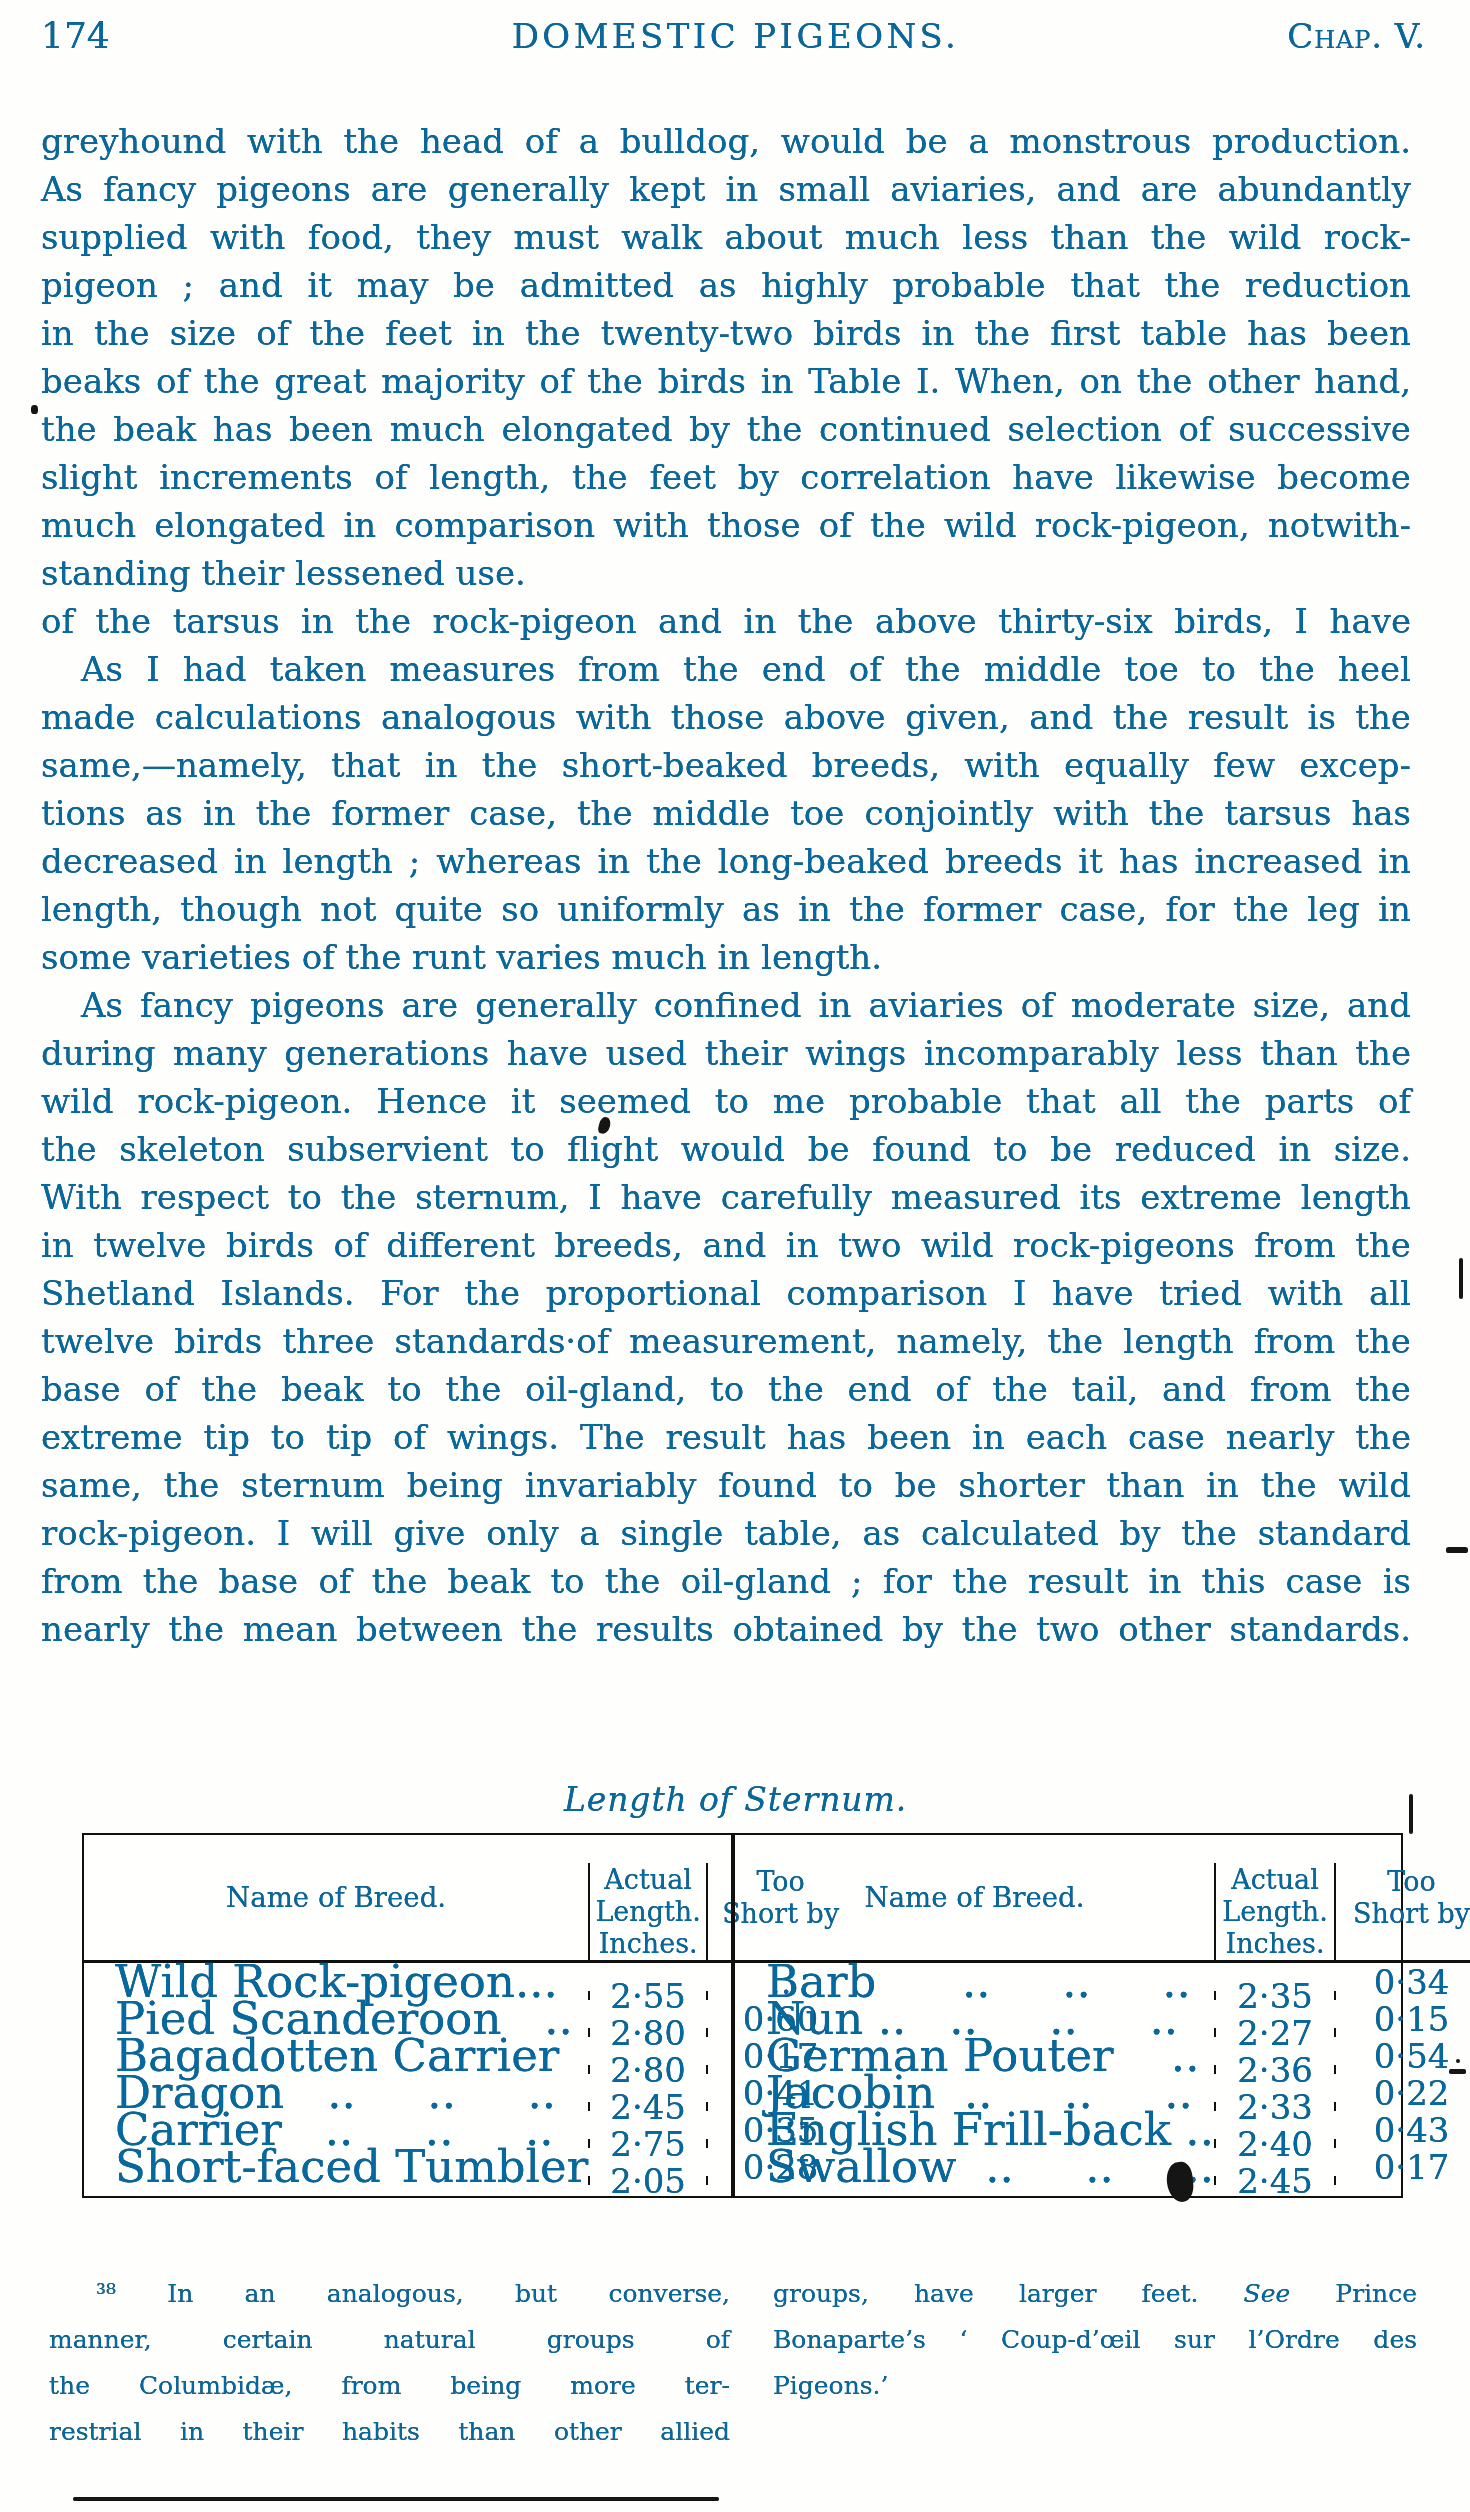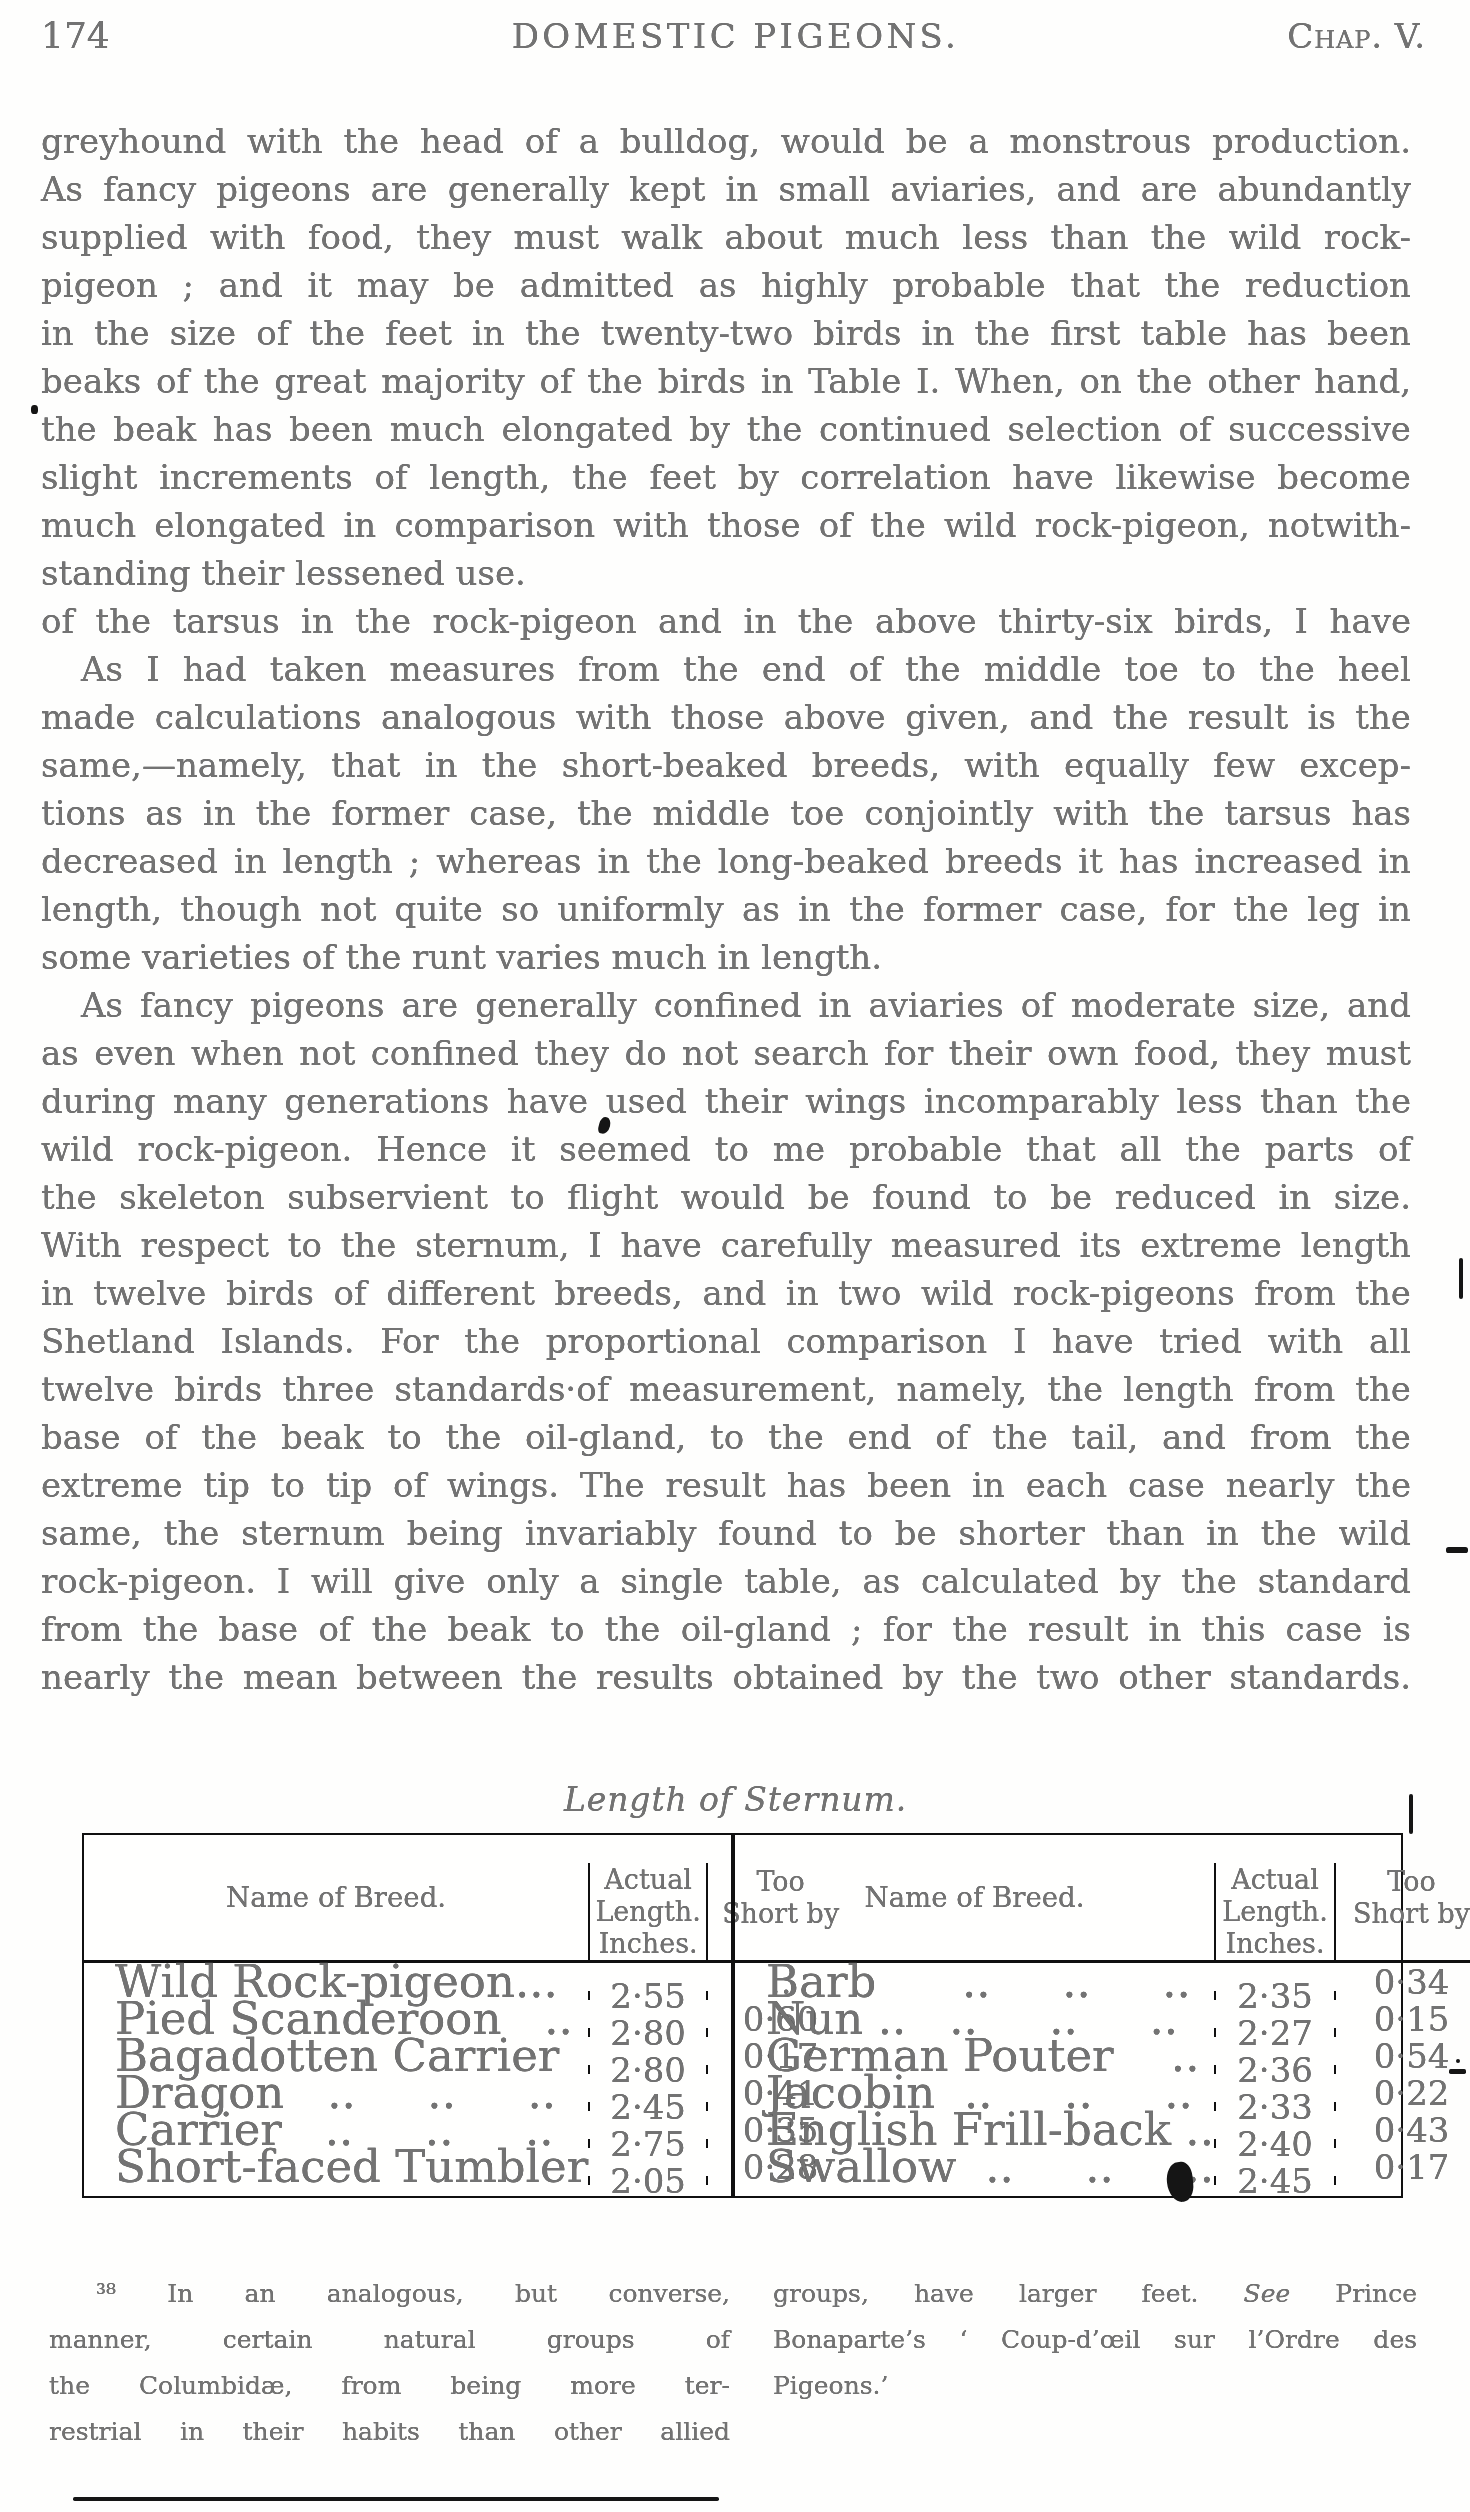--- a/index.html
+++ b/index.html
@@ -1,18 +1,18 @@
 <!DOCTYPE html>
 <html style="font-size:13.8px"><head>
 <meta charset="utf-8">
 <style>
   html,body{margin:0;padding:0;background:#e8e8e4;}
   .page{
     position:relative; width:1471px; height:2512px; background:#fefefd;
-    font-family:"DejaVu Serif","Liberation Serif",serif; color:#737373;
+    font-family:"DejaVu Serif","Liberation Serif",serif; color:#0369a1;
     overflow:hidden; text-shadow:0 0 0.4px rgba(10,10,10,.75);
   }
   
   .header{position:absolute; top:13.8px; left:0; width:100%; height:45px;}
   .pageno{position:absolute; left:41px; top:0; font-size:36px; line-height:43px;}
   .runtitle{position:absolute; left:50%; transform:translateX(-50%); top:1.7px;
     font-size:34px; line-height:43px; letter-spacing:3.4px;}
   .chapter{position:absolute; right:45px; top:1.7px; font-size:34px; line-height:43px;
     font-variant:small-caps; letter-spacing:0.9px;}
   
@@ -94,21 +94,20 @@
         <div class="line indent">As I had taken measures from the end of the middle toe to the heel</div>
         <div class="line">made calculations analogous with those above given, and the result is the</div>
         <div class="line">same,—namely, that in the short-beaked breeds, with equally few excep-</div>
         <div class="line">tions as in the former case, the middle toe conjointly with the tarsus has</div>
         <div class="line">decreased in length ; whereas in the long-beaked breeds it has increased in</div>
         <div class="line">length, though not quite so uniformly as in the former case, for the leg in</div>
         <div class="line endline">some varieties of the runt varies much in length.</div>
       </div>
       <div class="para">
         <div class="line indent">As fancy pigeons are generally confined in aviaries of moderate size, and</div>
-        <div class="line">as even when not confined they do not search for their own food, they must</div>
         <div class="line">during many generations have used their wings incomparably less than the</div>
         <div class="line">wild rock-pigeon.  Hence it seemed to me probable that all the parts of</div>
         <div class="line">the skeleton subservient to flight would be found to be reduced in size.</div>
         <div class="line">With respect to the sternum, I have carefully measured its extreme length</div>
         <div class="line">in twelve birds of different breeds, and in two wild rock-pigeons from the</div>
         <div class="line">Shetland Islands.  For the proportional comparison I have tried with all</div>
         <div class="line">twelve birds three standards·of measurement, namely, the length from the</div>
         <div class="line">base of the beak to the oil-gland, to the end of the tail, and from the</div>
         <div class="line">extreme tip to tip of wings.  The result has been in each case nearly the</div>
         <div class="line">same, the sternum being invariably found to be shorter than in the wild</div>

